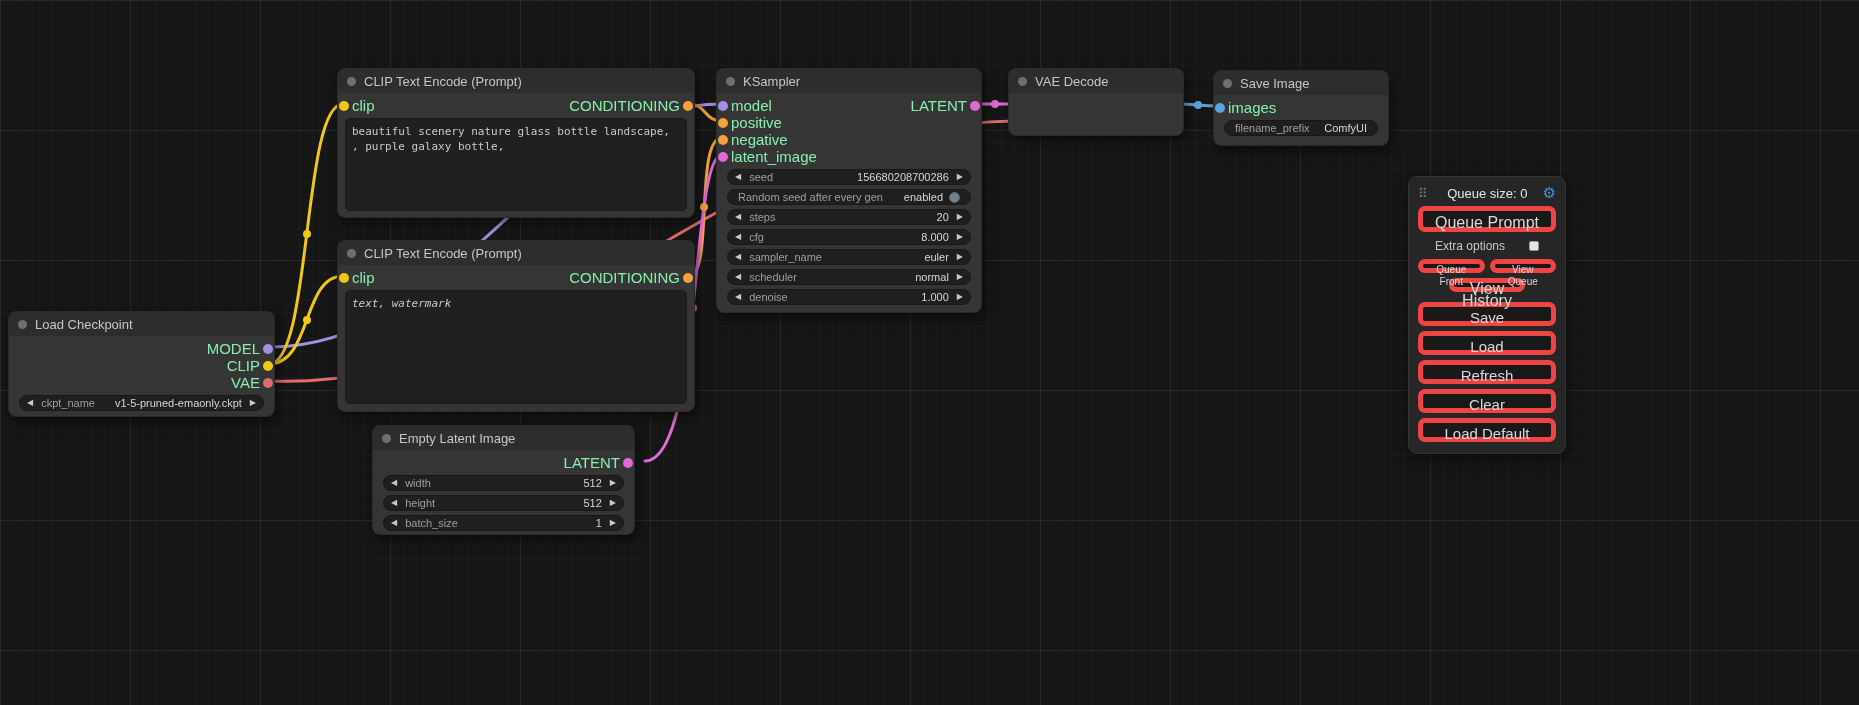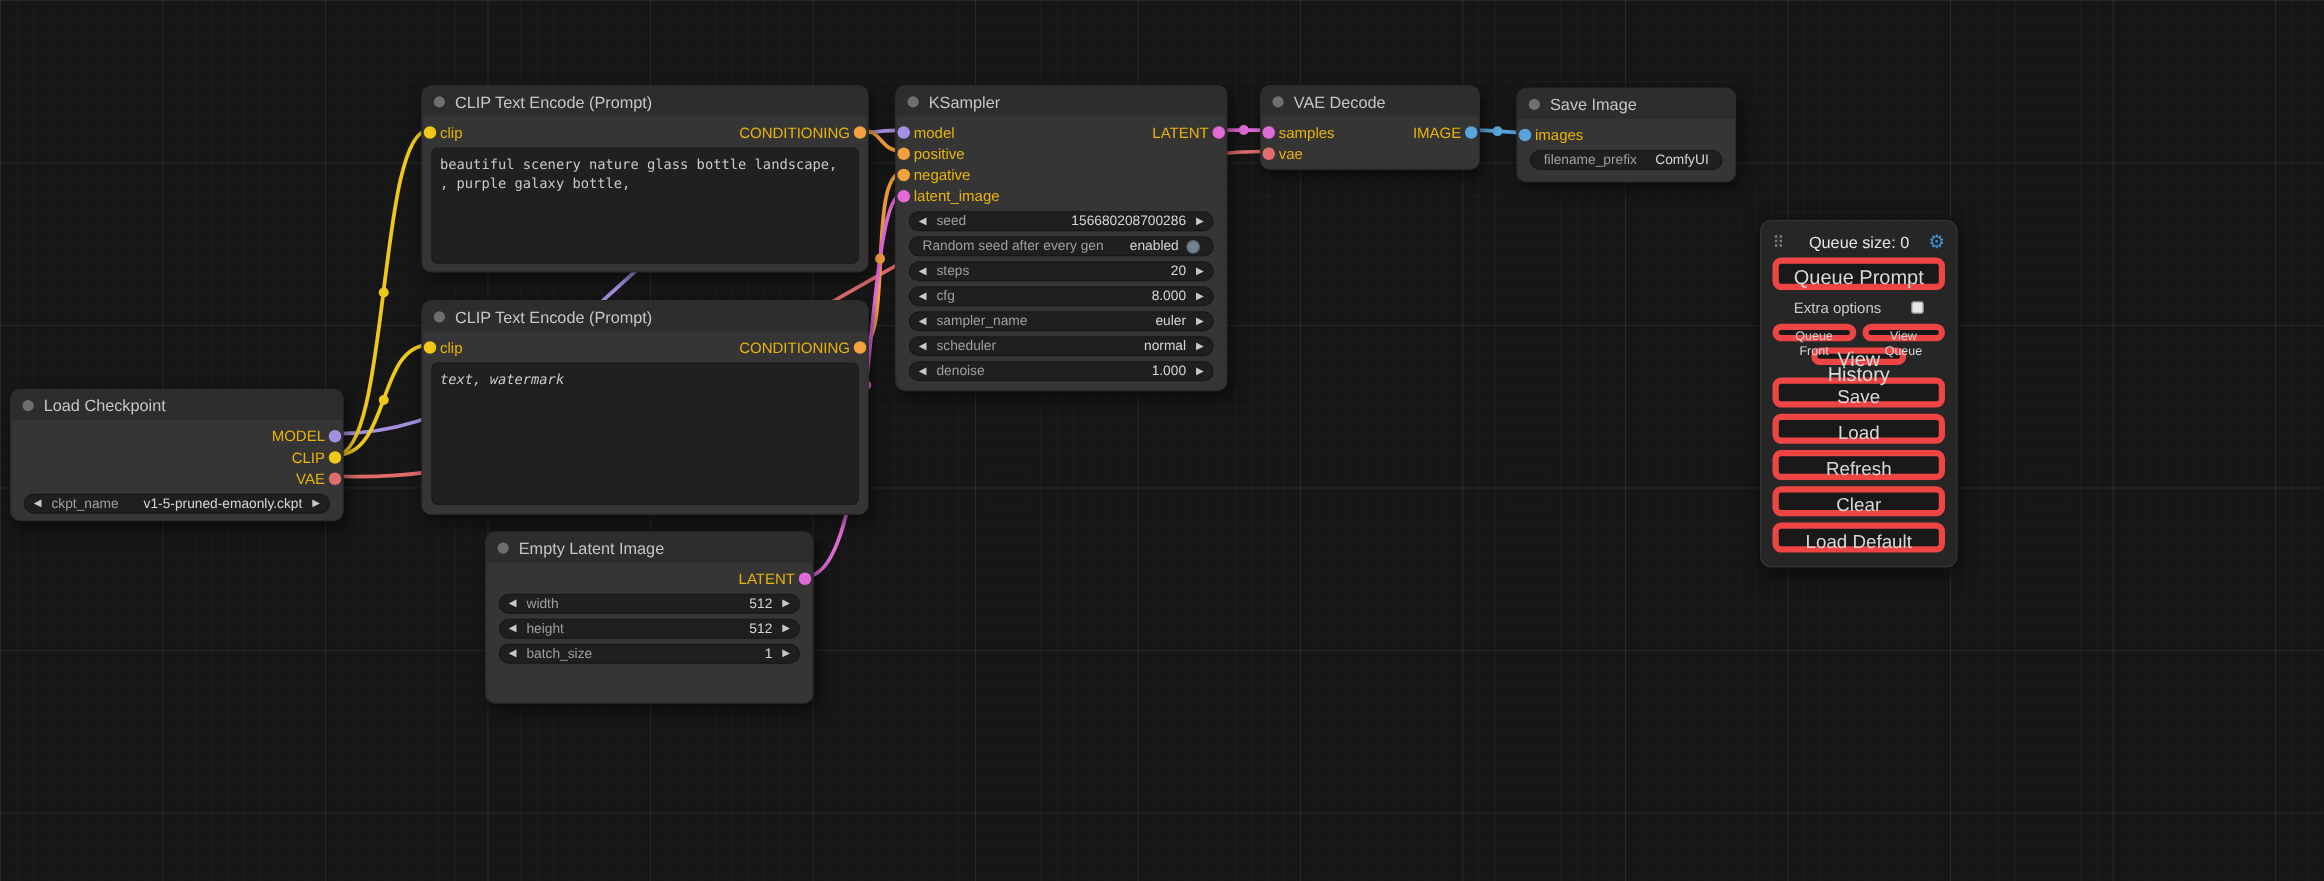--- a/index.html
+++ b/index.html
@@ -14,21 +14,21 @@
     background-size:130px 130px,130px 130px,13px 13px,13px 13px;}
   #wires{position:absolute;left:0;top:0;z-index:1}
 
   .node{position:absolute;z-index:2;background:#353535;border:1px solid #2a2a2a;border-radius:8px;
         box-shadow:3px 5px 12px rgba(0,0,0,.5);color:#b5b5b5;font-size:12px}
   .nhead{display:flex;align-items:center;gap:8px;height:24px;padding:4px 9px;background:#2d2d2d;
          border-radius:7px 7px 0 0;color:#c6c6c6;font-size:13px;cursor:move}
   .ndot{width:9px;height:9px;border-radius:50%;background:#6f6f6f;flex:none}
   .srows{padding-top:4px}
   .srow{position:relative;height:17px;display:flex;align-items:center;justify-content:space-between;
-        padding:0 14px;font-size:12px;color:#eab308}
+        padding:0 14px;font-size:15px;color:#86efac}
   .srow.only-out{justify-content:flex-end}
   .pdot{position:absolute;top:50%;margin-top:-5px;width:10px;height:10px;border-radius:50%;cursor:crosshair}
   .pdot.in{left:1px}
   .pdot.out{right:1px}
   .widget{height:16px;margin:4px 10px 0;background:#1f1f1f;border:1px solid #181818;border-radius:9px;
           display:flex;align-items:center;padding:0 7px;font-size:11px;color:#9f9f9f;cursor:pointer}
   .widget .arr{font-size:8px;color:#c9c9c9;line-height:1}
   .widget .wname{margin-left:8px;white-space:nowrap}
   .widget .wval{margin-left:auto;margin-right:8px;color:#d6d6d6;white-space:nowrap}
   .widget.noarr{padding:0 10px}
@@ -136,21 +136,21 @@
       <div class="srow">
         <span>clip</span>
         <span class="pdot in" style="background:var(--clip)"></span>
         <span>CONDITIONING</span>
         <span class="pdot out" style="background:var(--conditioning)"></span>
       </div>
     </div>
     <textarea class="wtext" style="top: 49px; height: 114px; font-style: italic;">text, watermark</textarea>
   </div>
 
-  <div class="node" style="left:388px;top:425px;width:263px;height:138px">
+  <div class="node" style="left:372px;top:425px;width:263px;height:110px">
     <div class="nhead">
       <span class="ndot"></span>
       <span>Empty Latent Image</span>
     </div>
     <div class="srows">
       <div class="srow only-out">
         <span>LATENT</span>
         <span class="pdot out" style="background:var(--latent)"></span>
       </div>
     </div>
@@ -239,32 +239,20 @@
       <span class="wname">denoise</span>
       <span class="wval">1.000</span>
       <span class="arr">▶</span>
     </div>
   </div>
 
   <div class="node" style="left:1008px;top:68px;width:176px;height:68px">
     <div class="nhead">
       <span class="ndot"></span>
       <span>VAE Decode</span>
-    </div>
-    <div class="srows">
-      <div class="srow">
-        <span>samples</span>
-        <span class="pdot in" style="background:var(--latent)"></span>
-        <span>IMAGE</span>
-        <span class="pdot out" style="background:var(--image)"></span>
-      </div>
-      <div class="srow">
-        <span>vae</span>
-        <span class="pdot in" style="background:var(--vae)"></span>
-      </div>
     </div>
   </div>
 
   <div class="node" style="left:1213px;top:70px;width:176px;height:76px">
     <div class="nhead">
       <span class="ndot"></span>
       <span>Save Image</span>
     </div>
     <div class="srows">
       <div class="srow">

